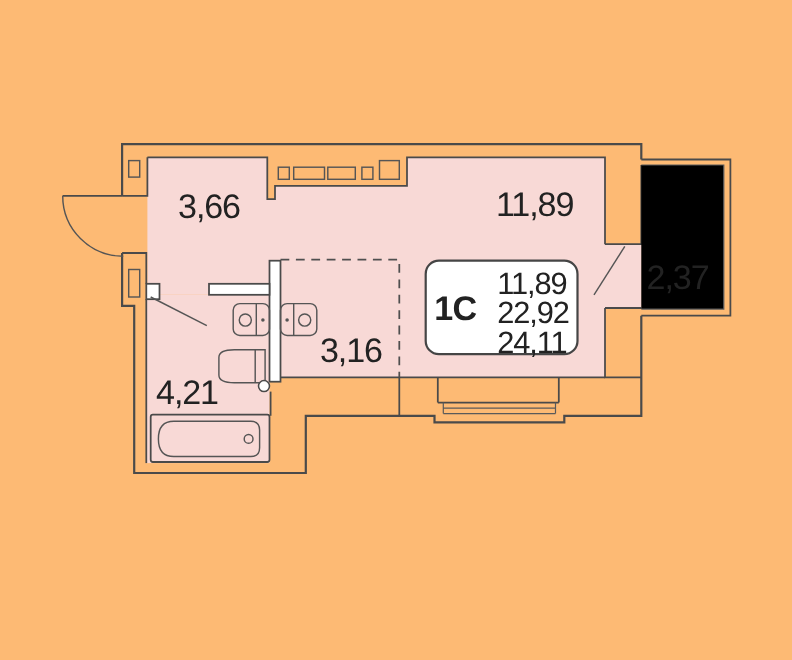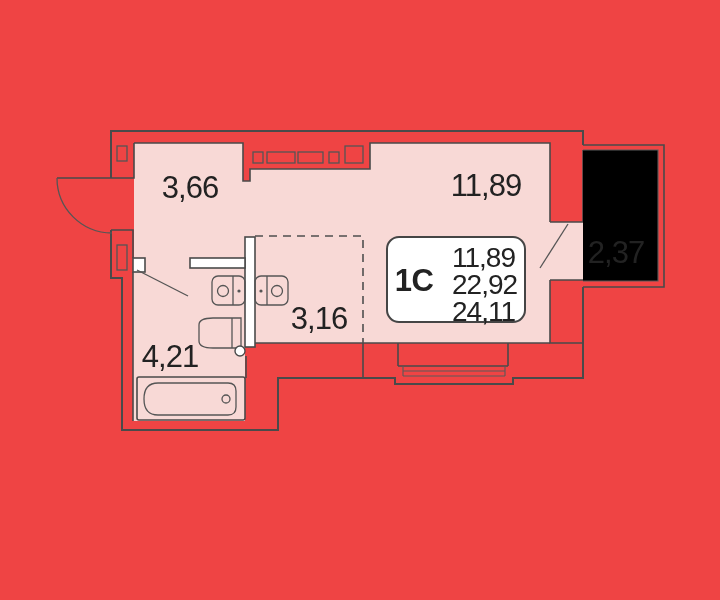--- a/index.html
+++ b/index.html
@@ -1,16 +1,16 @@
 <!DOCTYPE html>
 <html><head>
 <meta charset="utf-8">
 <style>
   html,body{margin:0;padding:0;background:#ffffff;}
-  .page{width:720px;height:600px;background:#ef4444;position:relative;overflow:hidden;text-align:center;}
+  .page{width:720px;height:600px;background:#fdba74;position:relative;overflow:hidden;text-align:center;}
   svg{display:block;}
   .room-label{font-family:"Liberation Sans","DejaVu Sans",sans-serif;font-size:31px;font-weight:400;letter-spacing:-1px;fill:#222222;}
   .unit-label{font-family:"Liberation Sans","DejaVu Sans",sans-serif;font-size:31px;font-weight:700;letter-spacing:-0.5px;fill:#222222;}
   .area-line{font-family:"Liberation Sans","DejaVu Sans",sans-serif;font-size:28px;font-weight:400;letter-spacing:-1px;fill:#222222;}
   .wall{stroke:#4a4a4a;fill:none;}
   .wall-thick{stroke-width:2;}
   .wall-mid{stroke-width:1.6;}
   .thin{stroke-width:1.1;stroke:#5a5a5a;}
   .fix{stroke:#555555;stroke-width:1.3;fill:none;}
   .white-wall{fill:#ffffff;stroke:#4a4a4a;stroke-width:1.6;}

